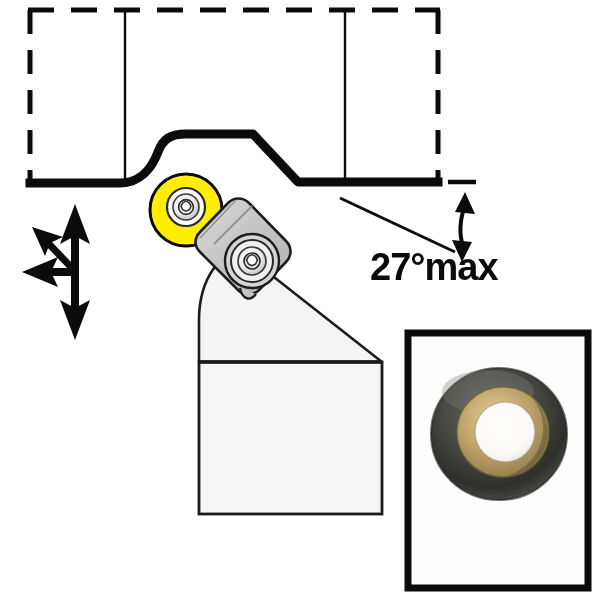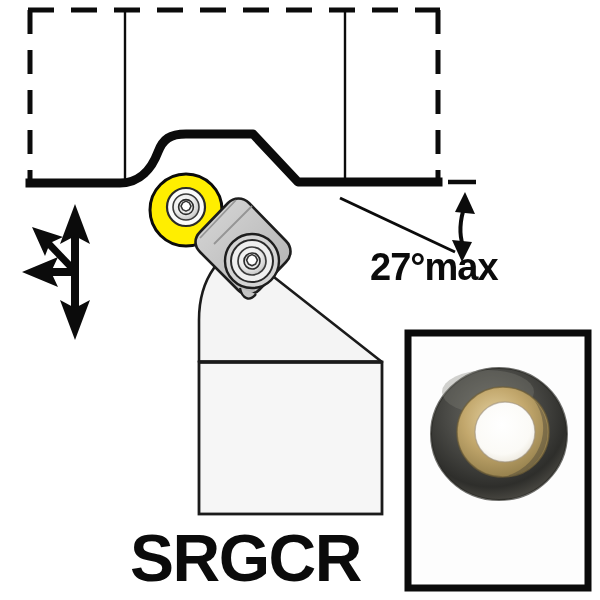--- a/index.html
+++ b/index.html
@@ -206,16 +206,15 @@
         <ellipse cx="505" cy="432" rx="30" ry="30" fill="none" stroke="#9e9382" stroke-width="1.4" opacity="0.6"></ellipse>
 
         <path d="M 431 434 A 68 66 0 0 0 567 434 A 68 66 0 0 1 431 434 Z" fill="#1e1e1b" opacity="0.30"></path>
       </g>
     </g>
 
   </svg>
 
   <div class="lbl" id="angle-label">27°max</div>
 
-  <div class="lbl" id="designation-label">SRGCR</div>
 
 
 </div>
 
 </body></html>

